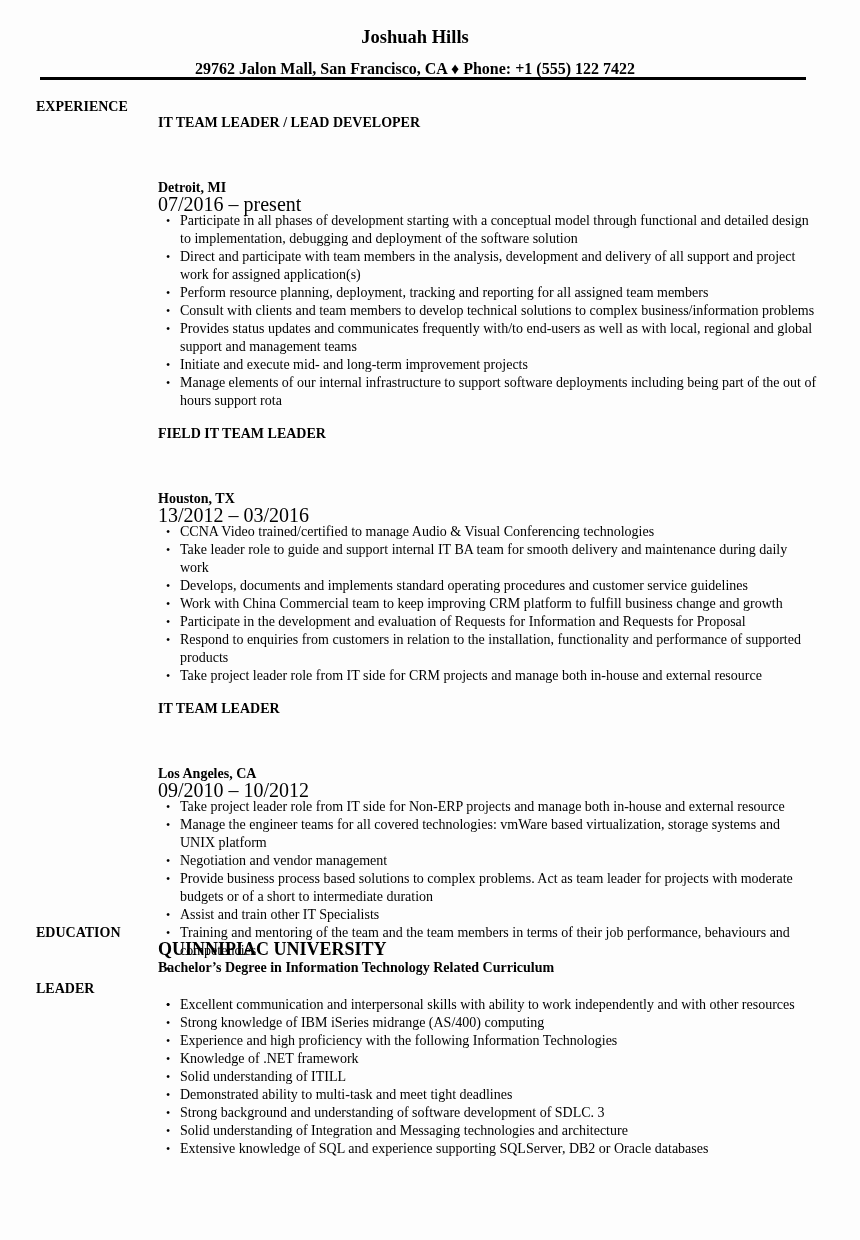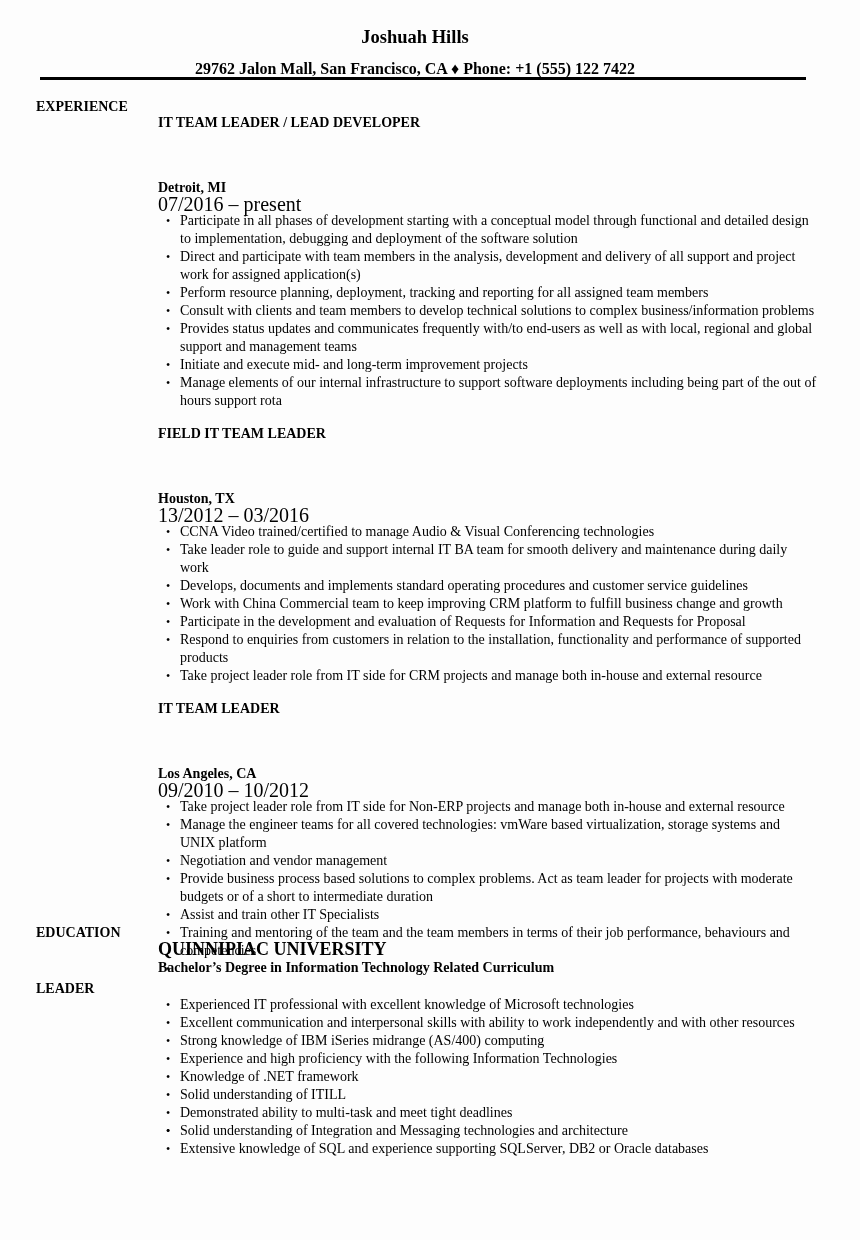--- a/index.html
+++ b/index.html
@@ -99,25 +99,25 @@
   <div class="sec-body">
     <div class="edu-school">QUINNIPIAC UNIVERSITY</div>
     <div class="edu-degree">Bachelor’s Degree in Information Technology Related Curriculum</div>
   </div>
 </div>
 
 <div class="section" style="top:980px;">
   <div class="sec-label">LEADER</div>
   <div class="sec-body">
     <ul class="bullets" id="skills-list">
-        <li><span class="dot">•</span><span>Experienced IT professional with excellent knowledge of Microsoft technologies</span></li>
+        <li><span class="dot">•</span></li>
         <li><span class="dot">•</span><span>Excellent communication and interpersonal skills with ability to work independently and with other resources</span></li>
         <li><span class="dot">•</span><span>Strong knowledge of IBM iSeries midrange (AS/400) computing</span></li>
         <li><span class="dot">•</span><span>Experience and high proficiency with the following Information Technologies</span></li>
         <li><span class="dot">•</span><span>Knowledge of .NET framework</span></li>
         <li><span class="dot">•</span><span>Solid understanding of ITILL</span></li>
         <li><span class="dot">•</span><span>Demonstrated ability to multi-task and meet tight deadlines</span></li>
-        <li><span class="dot">•</span></li>
+        <li><span class="dot">•</span><span>Strong background and understanding of software development of SDLC. 3</span></li>
         <li><span class="dot">•</span><span>Solid understanding of Integration and Messaging technologies and architecture</span></li>
         <li><span class="dot">•</span><span>Extensive knowledge of SQL and experience supporting SQLServer, DB2 or Oracle databases</span></li>
       </ul>
   </div>
 </div>
 
 </body></html>

